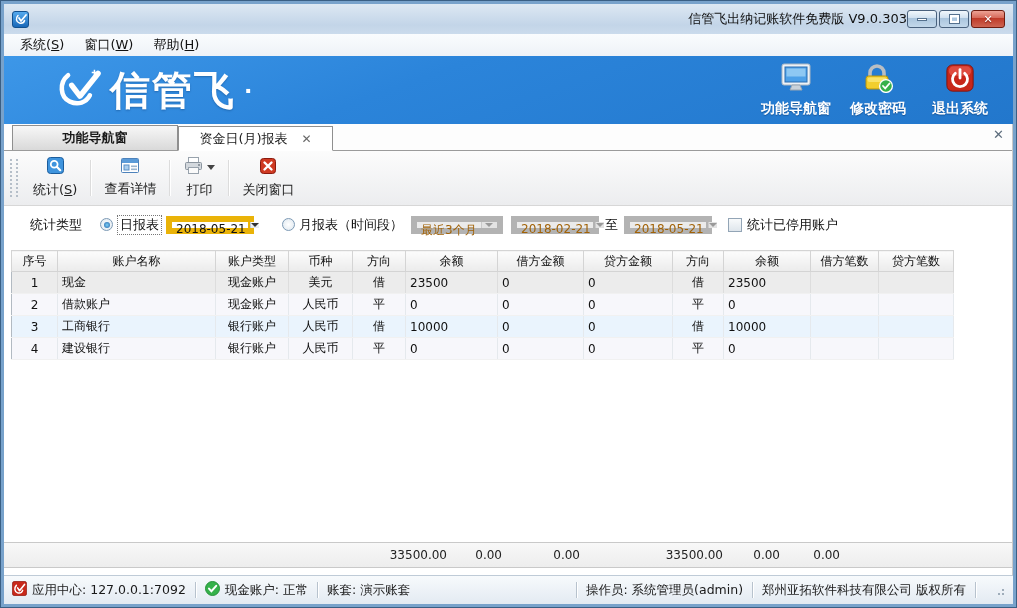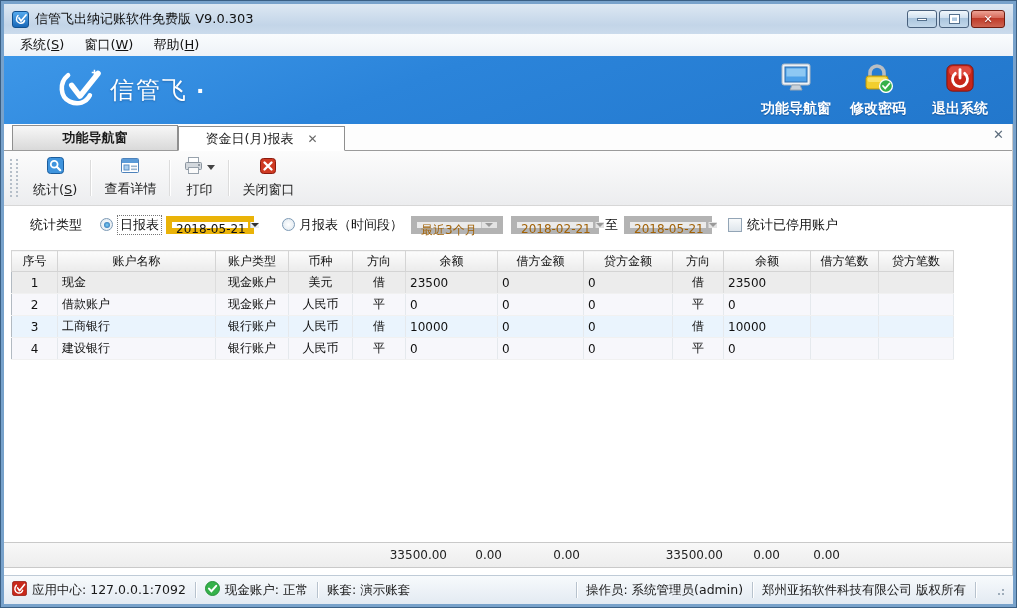--- a/index.html
+++ b/index.html
@@ -3,21 +3,21 @@
 <meta charset="utf-8">
 <style>
   * { box-sizing: border-box; margin: 0; padding: 0; }
   html,body { width:1017px; height:608px; overflow:hidden;
     font-family:"DejaVu Sans","Liberation Sans",sans-serif; }
   .window{ width:1017px; height:608px; border:4px solid #78a2cb; outline:1px solid #3a5f84; outline-offset:-1px;
     display:flex; flex-direction:column; background:#fff; }
 
   
   .titlebar{ height:30px; background:linear-gradient(#dde8f3,#c3d5e8 70%,#cbdbec);
-    display:flex; align-items:center; padding:0 8px; flex:0 0 auto; }
+    display:flex; align-items:center; padding:0 8px; flex:0 0 auto;text-align:right; }
   .app-ico{ width:17px; height:17px; border-radius:3px;
     background:linear-gradient(#55aaee,#1968b8); border:1px solid #11508f;
     display:flex; align-items:center; justify-content:center; }
   .title-text{ font-size:13px; color:#111; margin-left:6px; flex:1; }
   .win-controls{ display:flex; gap:2px; }
   .wbtn{ width:30px; height:18px; border-radius:3px; border:1px solid #49617d;
     background:linear-gradient(#f2f8fc,#cfe0ef 45%,#aac5dd 46%,#c3d8ea);
     display:flex; align-items:center; justify-content:center; cursor:default; }
   .wbtn.close{ width:34px; background:linear-gradient(#eda294,#d56757 45%,#bf3a28 46%,#cd6452); border-color:#6e1c10; }
   .g-min{ width:10px; height:3px; background:#fff; border:1px solid #55718e; }
@@ -27,36 +27,36 @@
   
   .menubar{ height:22px; background:linear-gradient(#fafcfe,#eef2f7); display:flex; align-items:center;
     padding-left:6px; flex:0 0 auto; }
   .menu-item{ font-size:13px; color:#111; padding:14px 10px; }
   .mn{ text-decoration:underline; }
 
   
   .banner{ height:68px; flex:0 0 auto; display:flex; align-items:center; justify-content:space-between;
     background:linear-gradient(160deg,#3d97e8 0%,#2b84da 40%,#2277cc 100%); padding:0 12px 0 52px; }
   .brand{ display:flex; align-items:center; gap:8px; }
-  .brand-name{ color:#fff; font-size:24px; font-weight:normal; letter-spacing:2px; text-shadow:0 1px 2px rgba(0,40,90,.35); }
+  .brand-name{ color:#fff; font-size:40px; font-weight:bold; letter-spacing:2px; text-shadow:0 1px 2px rgba(0,40,90,.35); }
   .brand-dot{ color:#fff; font-size:22px; font-weight:bold; }
   .brand-tag{ color:#eef200; font-size:17px; font-weight:bold; font-style:italic; }
   .banner-actions{ display:flex; align-items:center; }
   .bact{ width:82px; display:flex; flex-direction:column; align-items:center; gap:3px; cursor:default; }
   .bact-label{ color:#fff; font-size:14px; font-weight:bold; text-shadow:0 1px 1px rgba(0,40,90,.45); white-space:nowrap; }
 
   
   .client{ flex:1 1 auto; background:#fff; display:flex; flex-direction:column; border-right:1px solid #c9c9c9; position:relative; }
 
   
   .tabstrip{ height:27px; flex:0 0 auto; display:flex; align-items:flex-end; border-bottom:1px solid #9b9b9b;
     background:#fdfdfd; padding-left:8px; position:relative; }
   .tab{ height:25px; display:flex; align-items:center; justify-content:center; font-size:13px; color:#1a1a1a; }
   .tab.inactive{ width:166px; background:linear-gradient(#f7f7f7,#d9d9d9); border:1px solid #8f8f8f; border-bottom:none; font-weight:bold; }
-  .tab.active{ width:167px; background:#fff; border:1px solid #8f8f8f; border-bottom:1px solid #fff; margin-bottom:-1px; gap:14px; }
+  .tab.active{ width:155px; background:#fff; border:1px solid #8f8f8f; border-bottom:1px solid #fff; margin-bottom:-1px; gap:14px; }
   .tab-close{ color:#666; font-size:12px; line-height:1; }
   .panel-close{ position:absolute; right:8px; top:4px; color:#5c6c7c; font-size:13px; line-height:1; }
 
   
   .toolbar{ height:55px; flex:0 0 auto; background:linear-gradient(#fcfcfc,#ecedef);
     border-bottom:1px solid #d7d7d7; display:flex; align-items:stretch; padding:3px 0; }
   .tgrip{ width:8px; margin:5px 3px 5px 6px; border-left:2px dotted #b6bfc9; border-right:2px dotted #b6bfc9; }
   .tbtn{ display:flex; flex-direction:column; align-items:center; justify-content:center; gap:3px;
     padding:2px 12px; min-width:56px; cursor:default; }
   .tbtn-label{ font-size:13px; color:#222; white-space:nowrap; }

